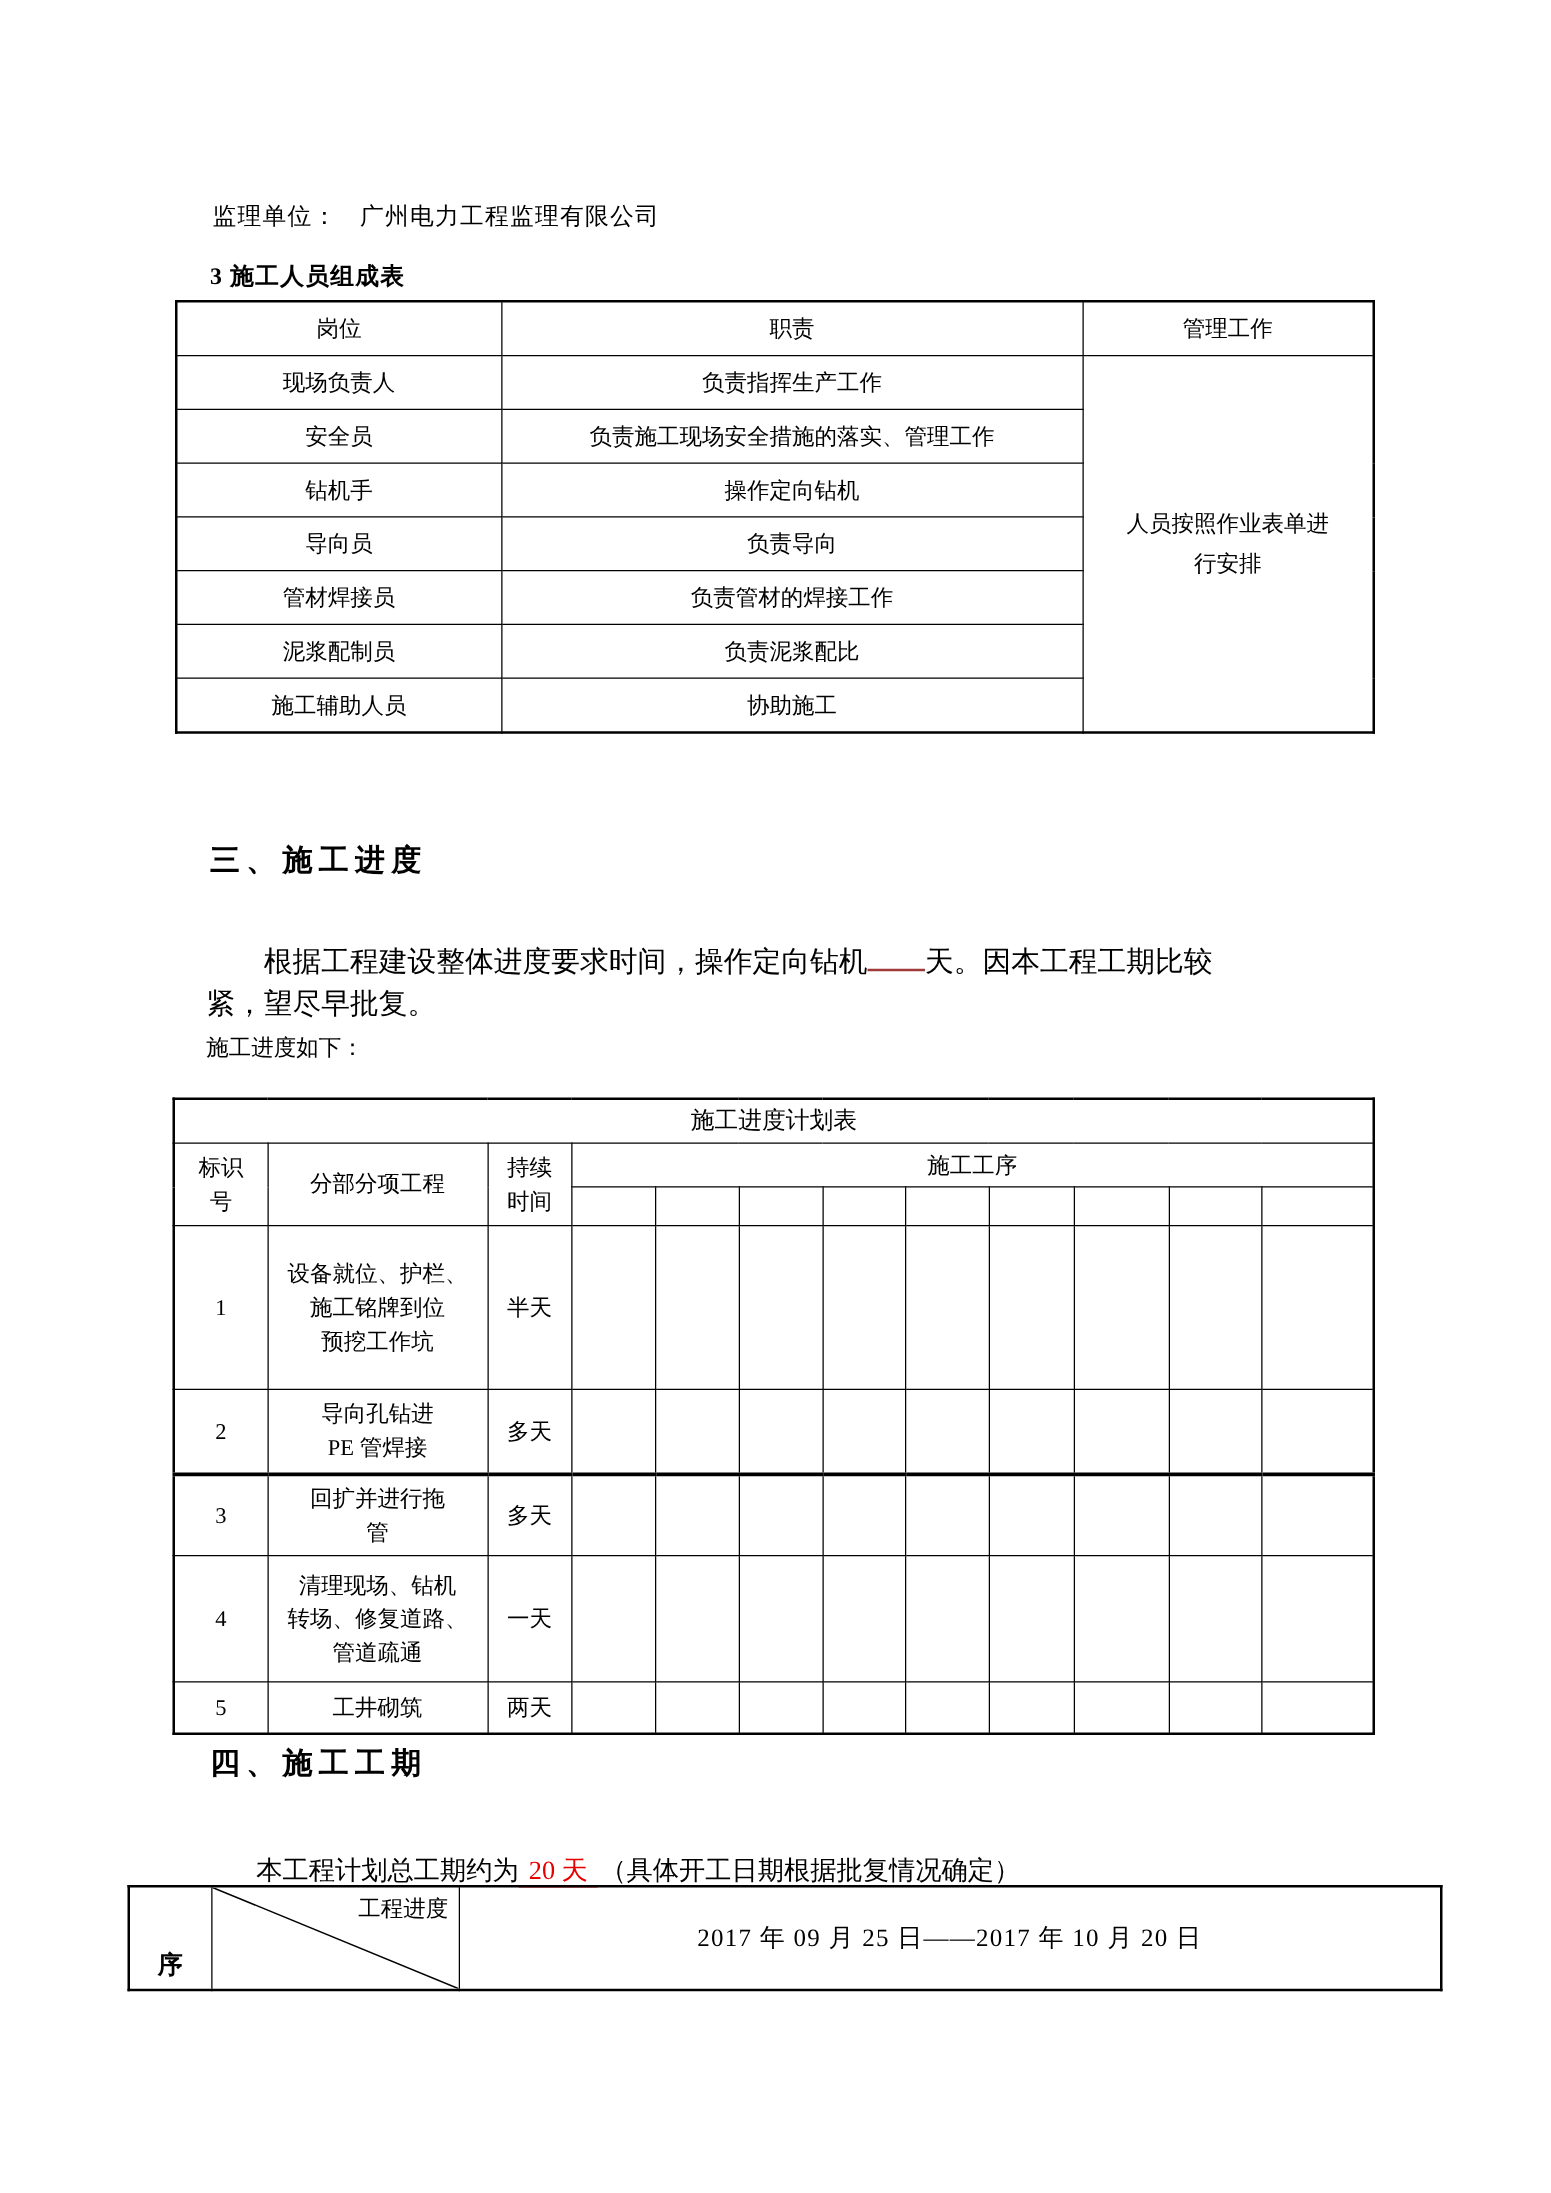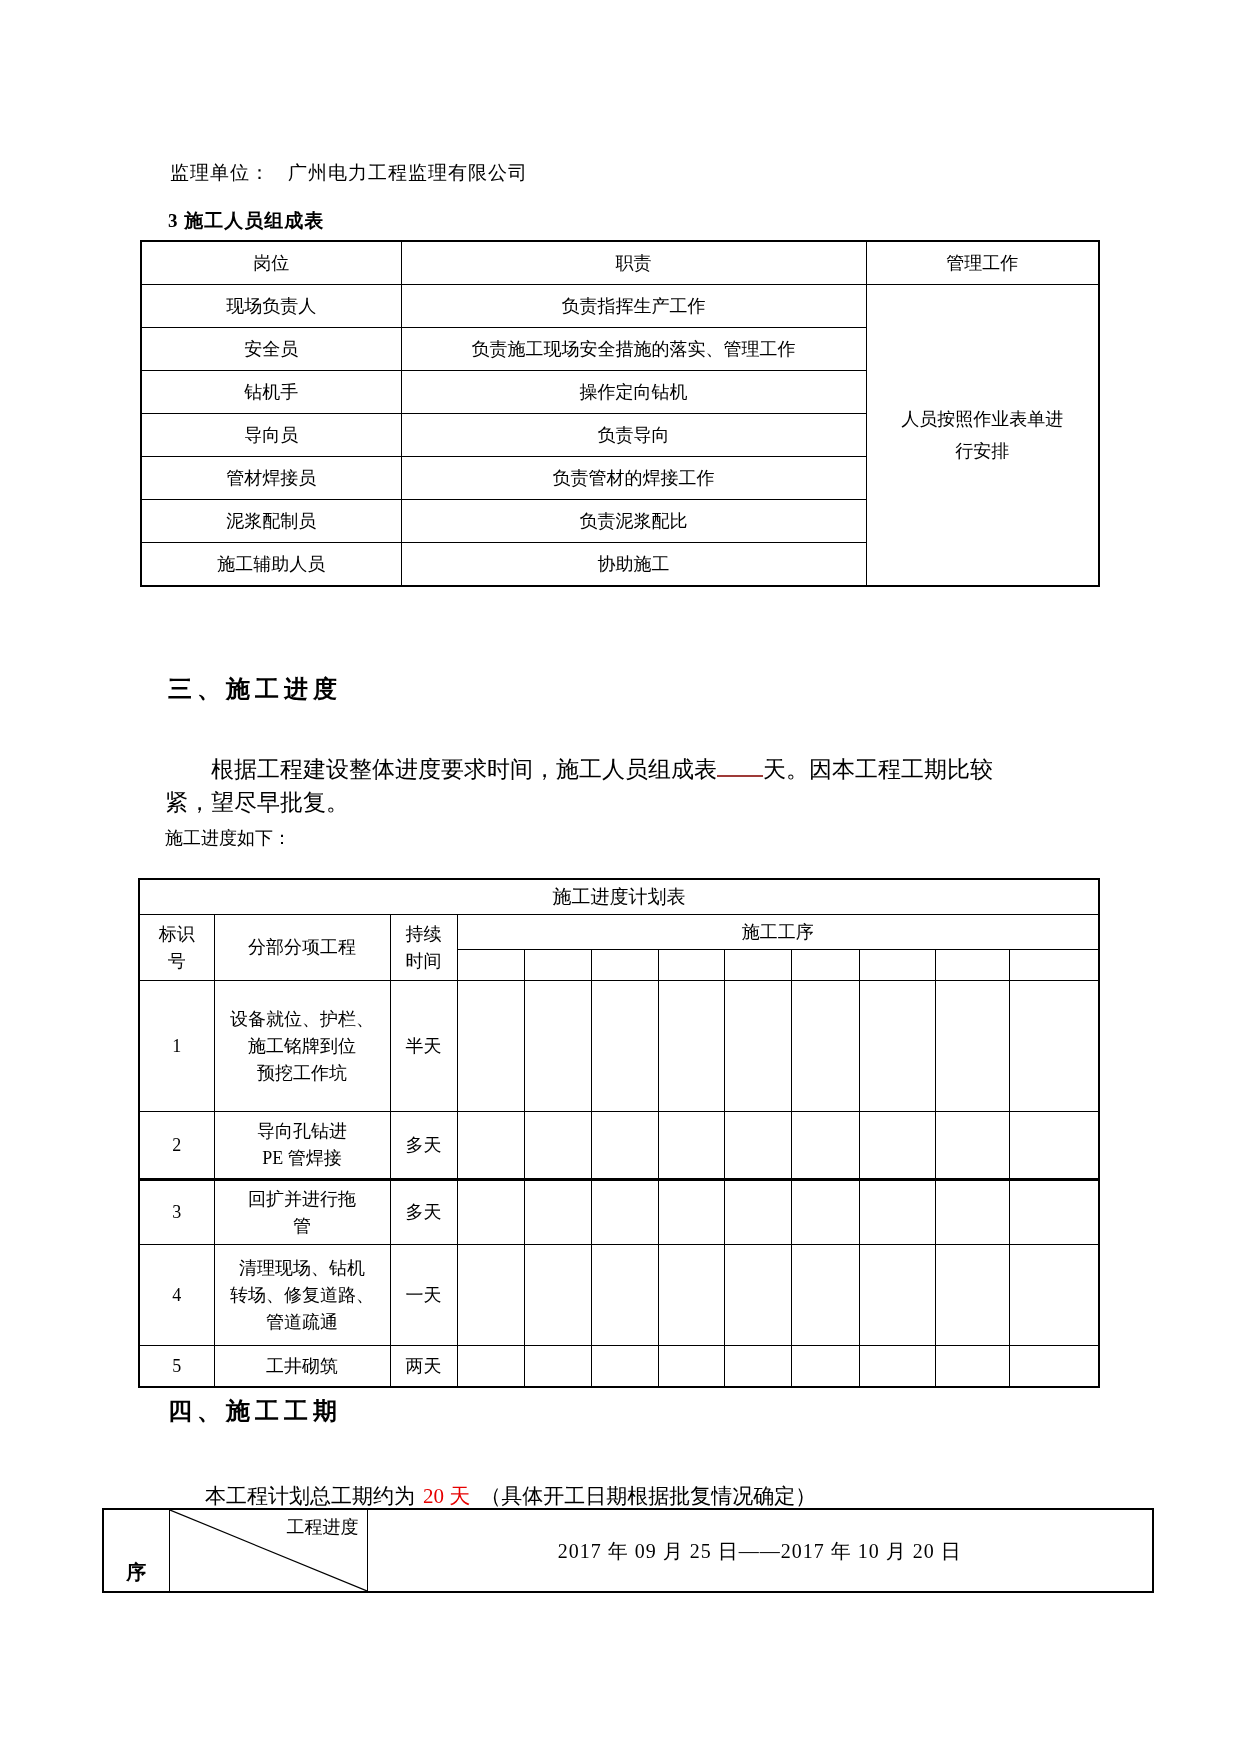--- a/index.html
+++ b/index.html
@@ -136,21 +136,21 @@
         <td>施工辅助人员</td>
         <td>协助施工</td>
       </tr>
     </tbody>
       </table>
   </div>
 
   <div class="abs sec-heading heading3">三、施工进度</div>
 
   <div class="abs para">
-    <span class="indent"></span><span>根据工程建设整体进度要求时间，施工人员组成表</span><span class="blank-underline"></span><span>天。因本工程工期比较</span><br>
+    <span class="indent"></span><span>根据工程建设整体进度要求时间，操作定向钻机</span><span class="blank-underline"></span><span>天。因本工程工期比较</span><br>
     <span>紧，望尽早批复。</span>
   </div>
 
   <div class="abs intro">施工进度如下：</div>
 
   <div class="abs table2">
     <table>
       <colgroup>
         <col style="width:75px">
           <col style="width:176px">

